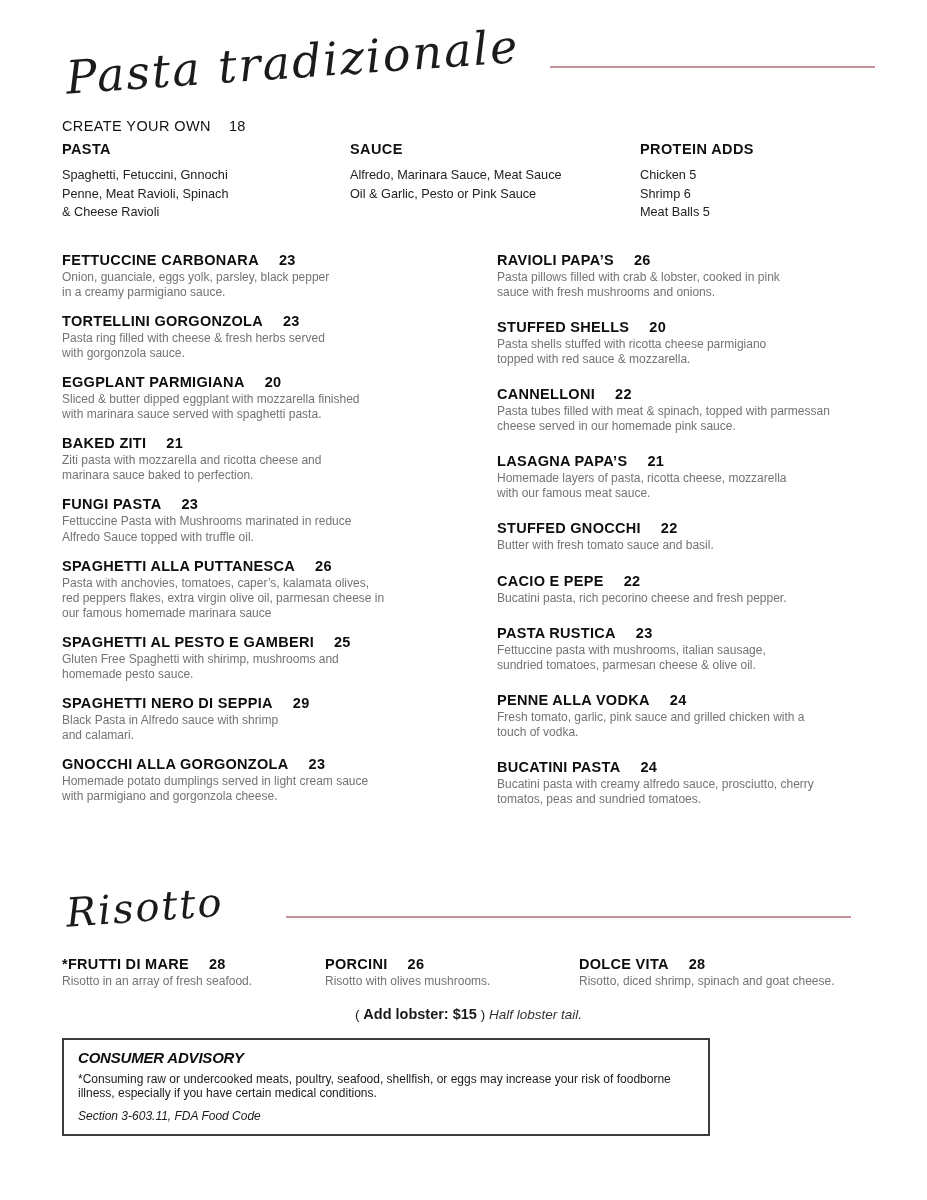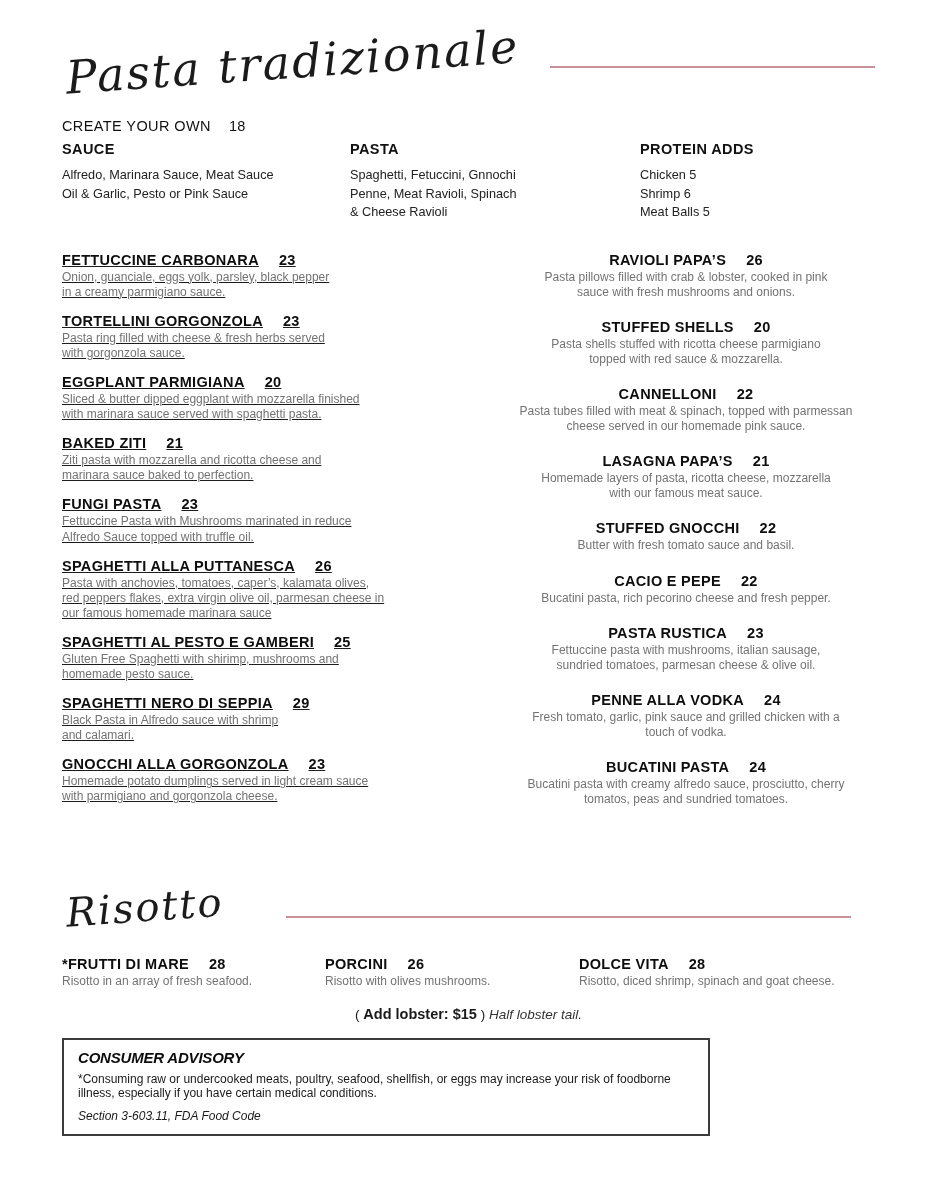--- a/index.html
+++ b/index.html
@@ -38,22 +38,22 @@
   .cyo { margin-top:16px; }
   .cyo-titleline { font-size:14.5px; font-weight:normal; letter-spacing:.4px; color:#111; }
   .cyo-titleline .price { margin-left:18px; }
   .cyo-grid { display:grid; grid-template-columns:288px 290px 1fr; margin-top:7px; }
   .cyo-header { font-size:14.5px; font-weight:bold; letter-spacing:.4px; color:#111; margin-bottom:9px; }
   .cyo-lines { font-size:12.7px; line-height:1.45; white-space:pre-line; color:#222; }
 
   
   .menu-grid { display:grid; grid-template-columns:435px 1fr; margin-top:30px; }
   .item { }
-  .menu-col.left  .item { margin-bottom:13px;text-decoration:underline; }
-  .menu-col.right .item { margin-bottom:19px;text-align:center; }
+  .menu-col.left  .item { margin-bottom:13px; }
+  .menu-col.right .item { margin-bottom:19px; }
   .item-head { font-size:14.5px; font-weight:bold; letter-spacing:.3px; color:#0e0e0e; }
   .item-head .item-price { margin-left:20px; }
   .item-desc { font-size:12px; line-height:1.26; margin-top:2px; white-space:pre-line; color:#737373; }
 
   
   .risotto-header { display:flex; align-items:flex-start; margin-top:66px; }
   .risotto-grid { display:grid; grid-template-columns:263px 254px 1fr; margin-top:22px; }
 
   
   .add-lobster { text-align:center; margin-top:17px; font-size:13.5px; color:#1a1a1a; }
@@ -82,30 +82,30 @@
       <div class="rule top-rule"></div>
     </div>
 
     <div class="cyo">
       <div class="cyo-titleline">
         <span>CREATE YOUR OWN</span><span class="price">18</span>
       </div>
       <div class="cyo-grid">
 
           <div class="cyo-col">
-            <div class="cyo-header">SAUCE</div>
-            <div class="cyo-lines">Alfredo, Marinara Sauce, Meat Sauce
-Oil &amp; Garlic, Pesto or Pink Sauce</div>
-          </div>
-
-          <div class="cyo-col">
             <div class="cyo-header">PASTA</div>
             <div class="cyo-lines">Spaghetti, Fetuccini, Gnnochi
 Penne, Meat Ravioli, Spinach
 &amp; Cheese Ravioli</div>
+          </div>
+
+          <div class="cyo-col">
+            <div class="cyo-header">SAUCE</div>
+            <div class="cyo-lines">Alfredo, Marinara Sauce, Meat Sauce
+Oil &amp; Garlic, Pesto or Pink Sauce</div>
           </div>
 
           <div class="cyo-col">
             <div class="cyo-header">PROTEIN ADDS</div>
             <div class="cyo-lines">Chicken  5
 Shrimp  6
 Meat Balls  5</div>
           </div>
         </div>
     </div>

